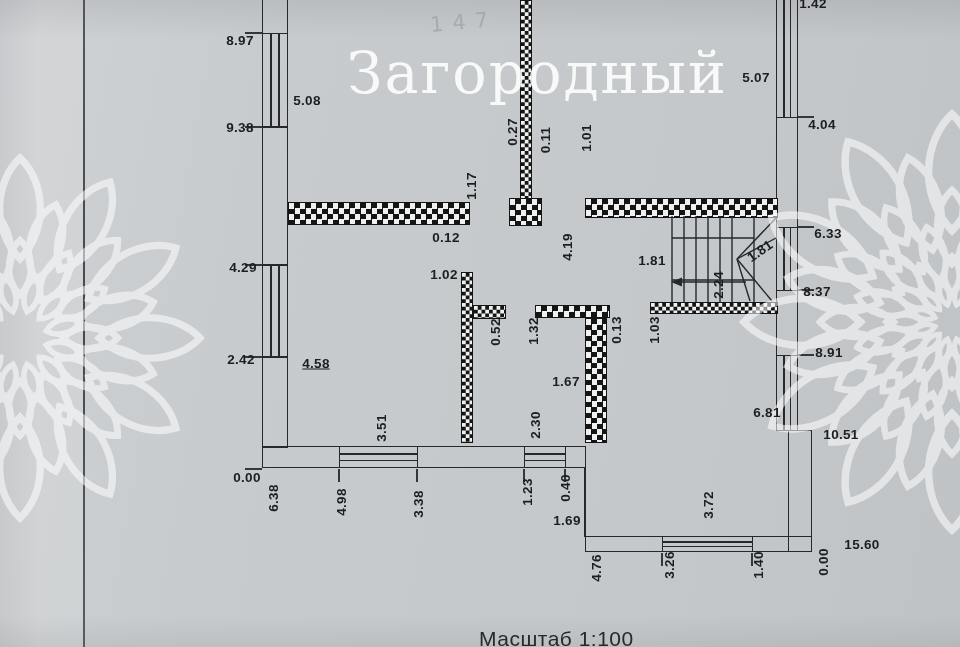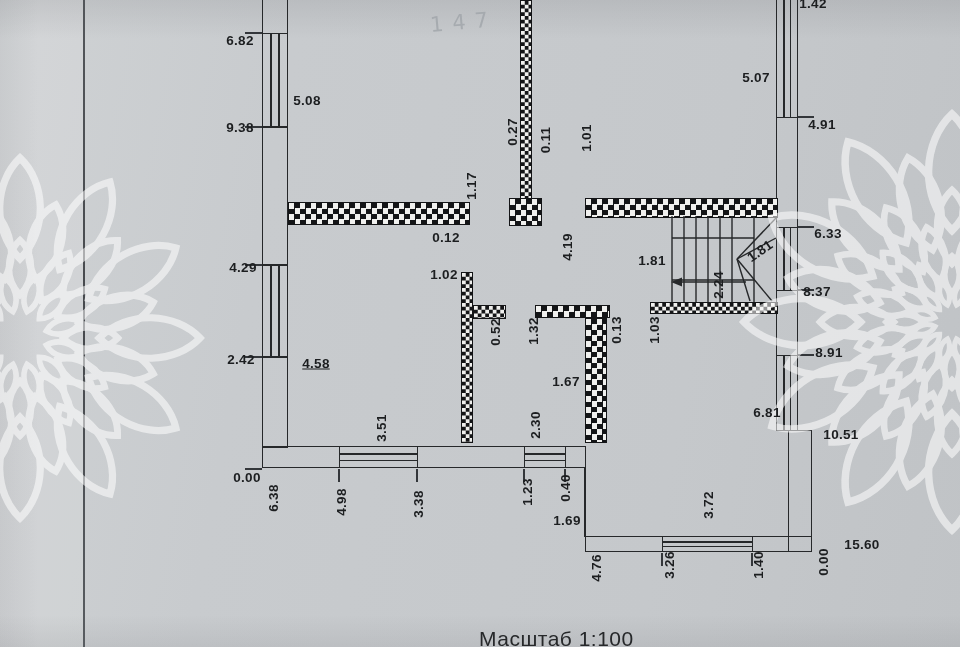--- a/index.html
+++ b/index.html
@@ -154,34 +154,35 @@
     <g transform="translate(952,322)" opacity="0.55" fill="none" stroke="#ffffff">
       <use href="#ring" transform="scale(0.4) rotate(15)" stroke-width="13"></use>
       <use href="#ring" transform="scale(0.66)" stroke-width="9"></use>
       <use href="#ring" transform="scale(0.98) rotate(15)" stroke-width="6.5"></use>
       <use href="#ring" transform="scale(1.32)" stroke-width="5"></use>
       <use href="#ring" transform="scale(1.7) rotate(15)" stroke-width="4.2"></use>
       <use href="#ring" transform="scale(2.08)" stroke-width="3.6"></use>
     </g>
   </svg>
 
+  <div class="wm-text wm1">Загородный</div>
 
   <div class="caption">Масштаб 1:100</div>
 
   <div id="labels-host">
-      <div class="dim " style="left: 240px; top: 40px;">6.82</div>
+      <div class="dim " style="left: 240px; top: 40px;">8.97</div>
       <div class="dim " style="left: 240px; top: 127px;">9.38</div>
       <div class="dim " style="left: 243px; top: 267px;">4.29</div>
       <div class="dim " style="left: 241px; top: 359px;">2.42</div>
       <div class="dim " style="left: 247px; top: 477px;">0.00</div>
       <div class="dim " style="left: 307px; top: 100px;">5.08</div>
       <div class="dim " style="left: 316px; top: 363px; text-decoration: underline;">4.58</div>
       <div class="dim " style="left: 756px; top: 77px;">5.07</div>
       <div class="dim " style="left: 813px; top: 3px;">1.42</div>
-      <div class="dim " style="left: 822px; top: 124px;">4.91</div>
+      <div class="dim " style="left: 822px; top: 124px;">4.04</div>
       <div class="dim " style="left: 828px; top: 233px;">6.33</div>
       <div class="dim " style="left: 817px; top: 291px;">8.37</div>
       <div class="dim " style="left: 829px; top: 352px;">8.91</div>
       <div class="dim " style="left: 767px; top: 412px;">6.81</div>
       <div class="dim " style="left: 841px; top: 434px;">10.51</div>
       <div class="dim " style="left: 862px; top: 544px;">15.60</div>
       <div class="dim " style="left: 446px; top: 237px;">0.12</div>
       <div class="dim " style="left: 444px; top: 274px;">1.02</div>
       <div class="dim " style="left: 566px; top: 381px;">1.67</div>
       <div class="dim " style="left: 652px; top: 260px;">1.81</div>

